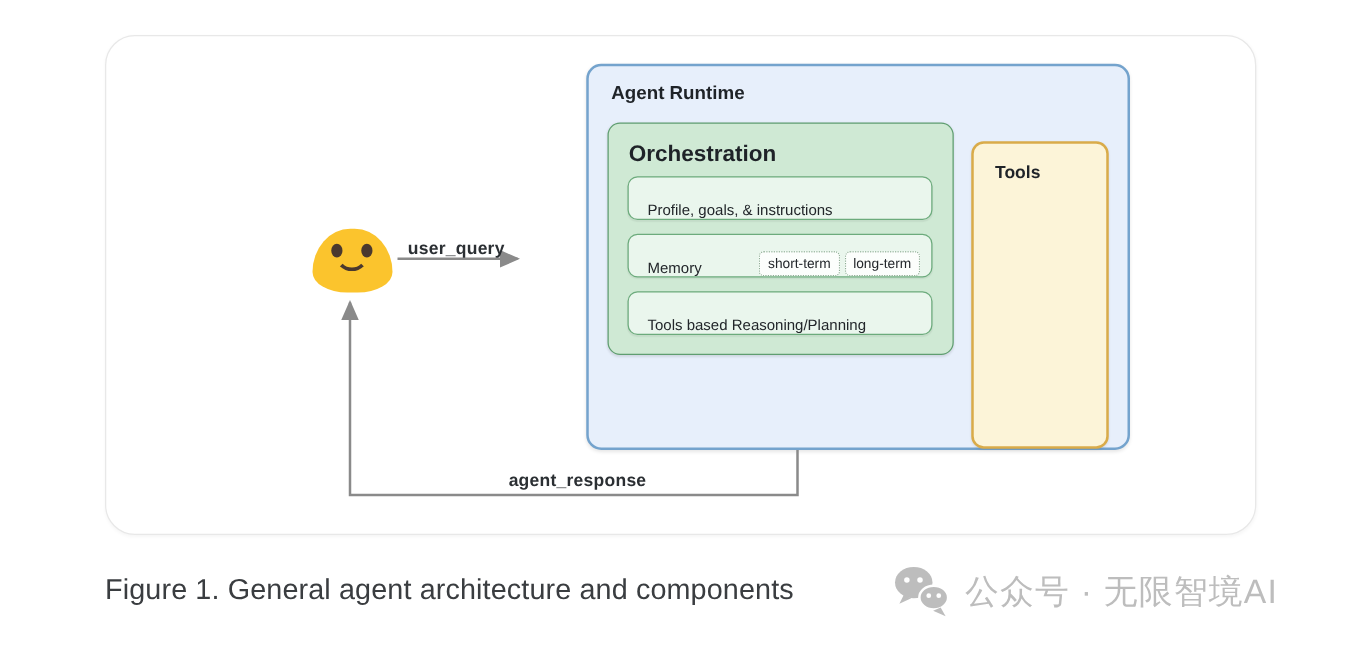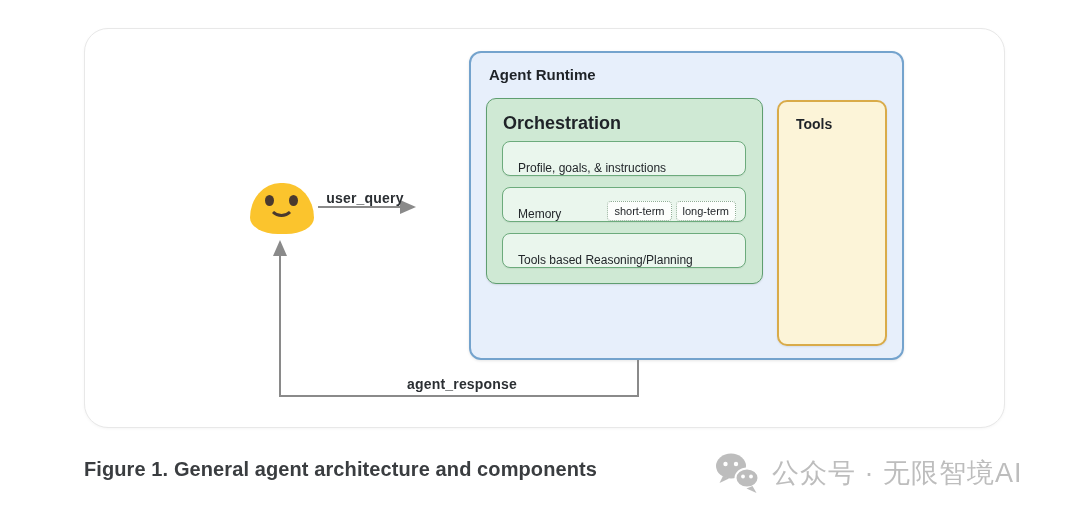--- a/index.html
+++ b/index.html
@@ -108,21 +108,21 @@
   }
   .model-title {
     margin-left: 17px;
     font-size: 14px; font-weight: 600;
     color: var(--title_text, #1f2328);
   }
 
   
   .tools-box {
     position: absolute;
-    left: 306px; top: 47px;
+    left: 306px; top: 60px;
     width: 110px; height: 246px;
     background: var(--tools_bg, #fcf4d8);
     border: 2px solid var(--tools_border, #d9ab49);
     border-radius: 10px;
     box-shadow: 0 1px 2px rgba(0,0,0,0.08);
   }
   .tools-title {
     position: absolute;
     left: 17px; top: 14px;
     font-size: 14px; font-weight: 600;
@@ -171,22 +171,22 @@
     color: #2b2f33;
     letter-spacing: 0.2px;
   }
   .label-user-query { left: 305px; top: 190px; }
   .label-agent-response { left: 402px; top: 376px; }
 
   
   .caption {
     position: absolute;
     left: 84px; top: 458px;
-    font-size: 20px;
-    font-weight: 700;
+    font-size: 23px;
+    font-weight: 400;
     color: var(--caption_text, #3a3d40);
     letter-spacing: 0.1px;
   }
   .watermark {
     position: absolute;
     left: 714px; top: 449px;
     height: 48px;
     display: flex;
     align-items: center;
     gap: 10px;

